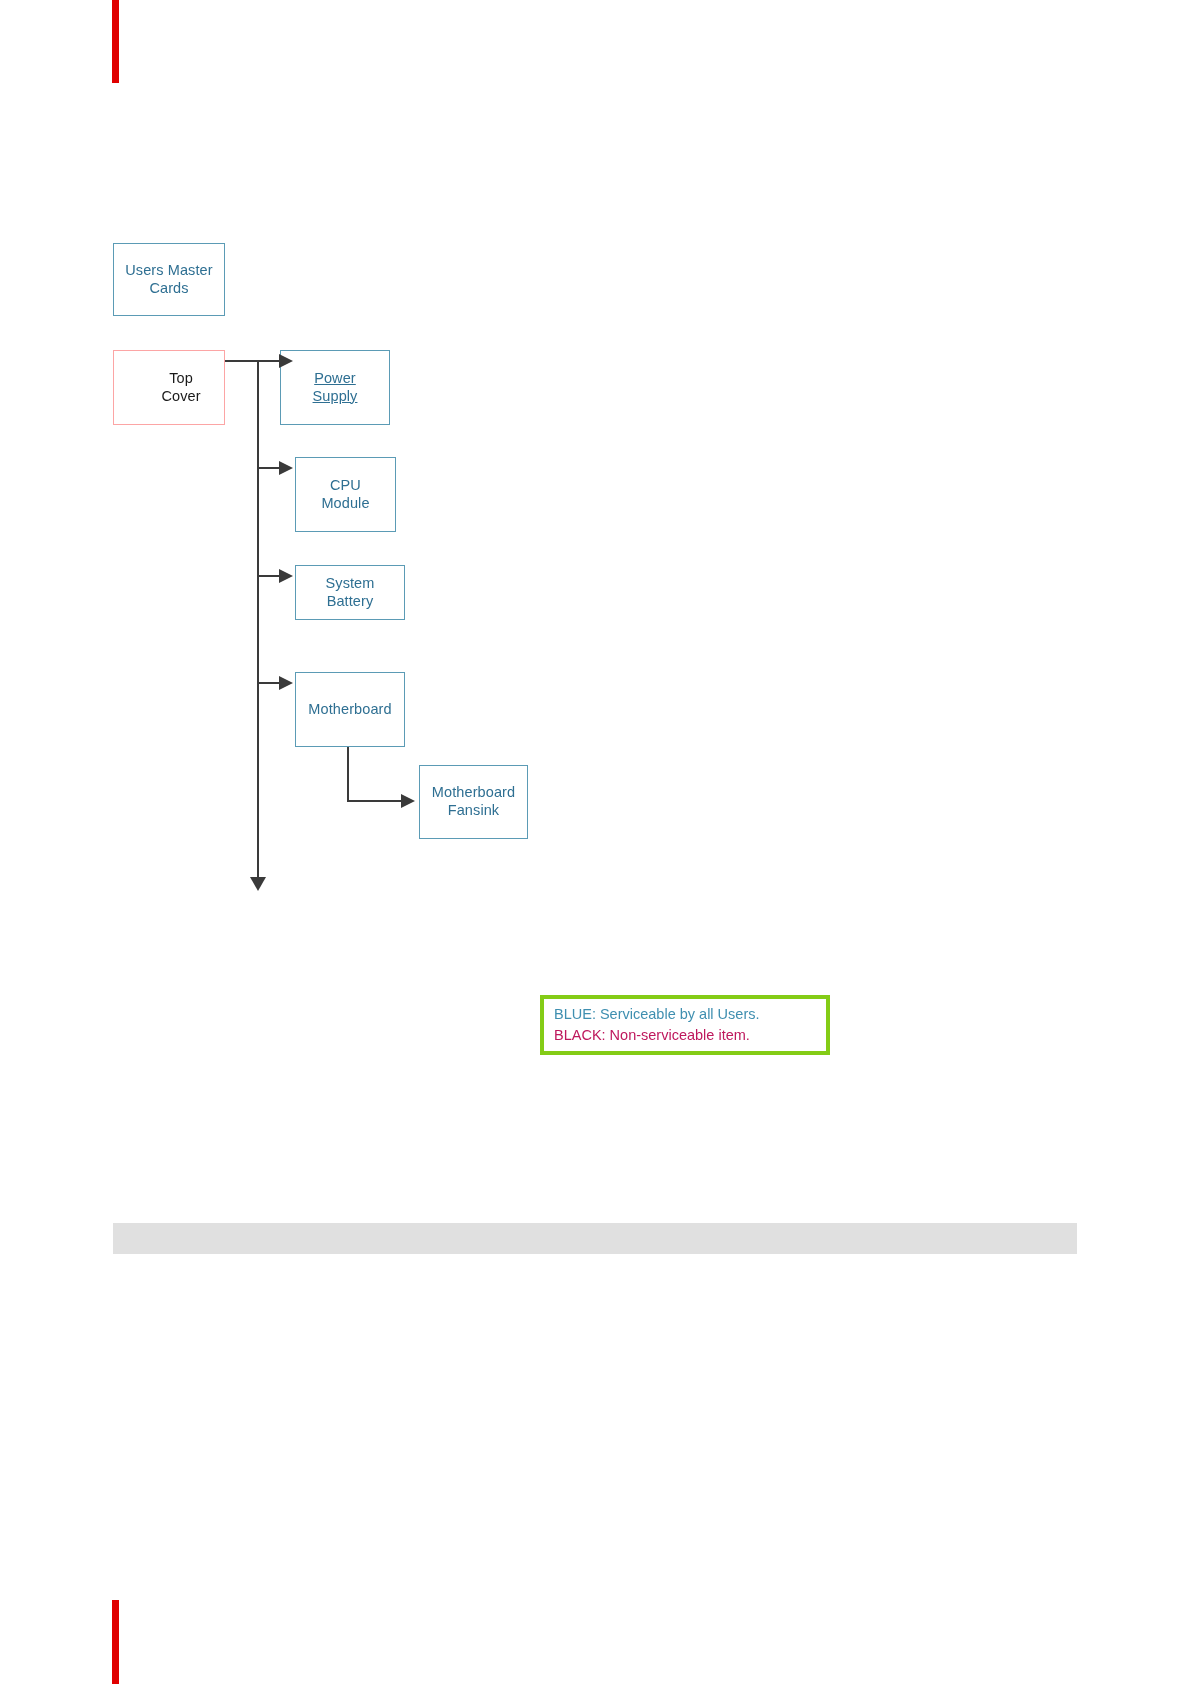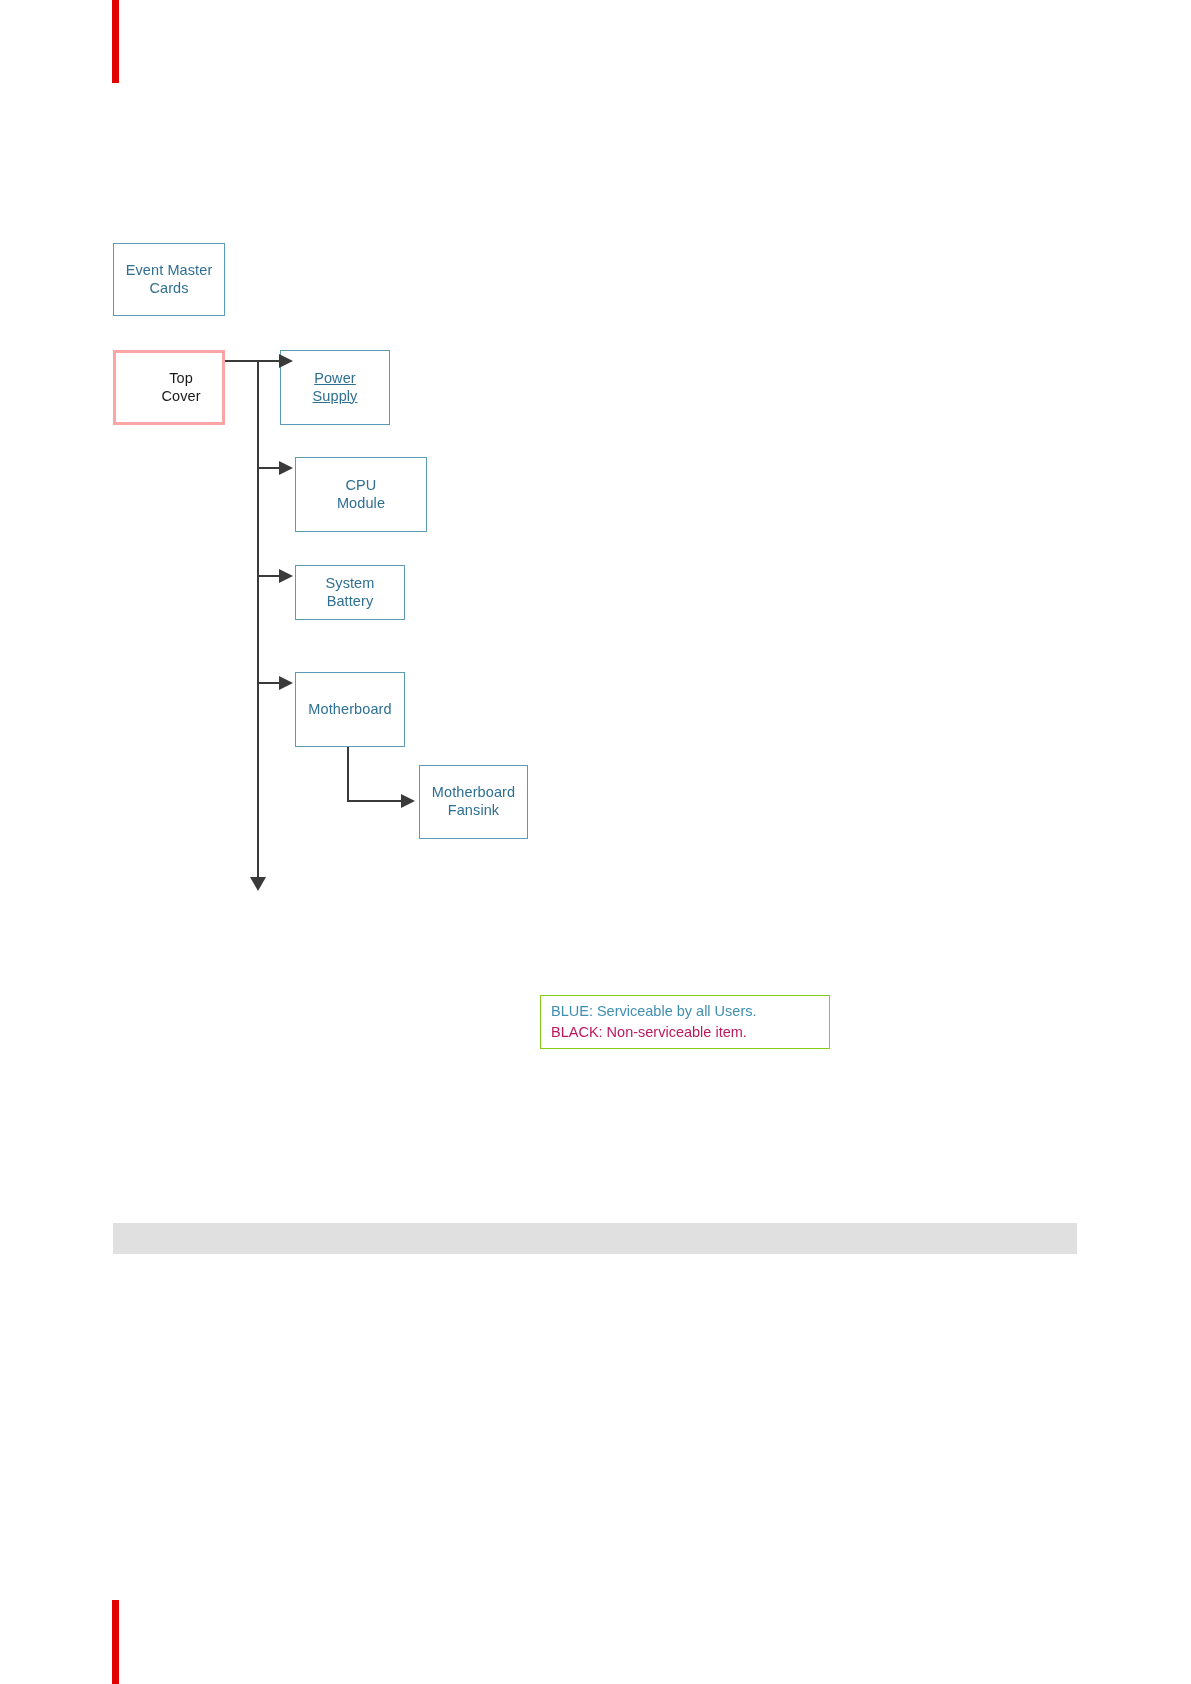--- a/index.html
+++ b/index.html
@@ -51,29 +51,29 @@
     line-height: 1.22;
     font-size: 14.5px;
     letter-spacing: 0.1px;
     white-space: pre-line;
   }
   .node.blue {
     border: 1px solid #5b9bb5;
     color: #2e6f92;
   }
   .node.black {
-    border: 3px solid #fca5a5;
+    border: 1px solid #fca5a5;
     color: #1a1a1a;
     padding-left: 24px;
   }
 
   #node-event-master-cards { left: 113px; top: 243px; width: 112px; height: 73px; }
   #node-top-cover          { left: 113px; top: 350px; width: 112px; height: 75px; }
   #node-power-supply       { left: 280px; top: 350px; width: 110px; height: 75px; text-decoration: underline; }
-  #node-cpu-module         { left: 295px; top: 457px; width: 132px; height: 75px; }
+  #node-cpu-module         { left: 295px; top: 457px; width: 101px; height: 75px; }
   #node-system-battery     { left: 295px; top: 565px; width: 110px; height: 55px; }
   #node-motherboard        { left: 295px; top: 672px; width: 110px; height: 75px; }
   #node-motherboard-fansink{ left: 419px; top: 765px; width: 109px; height: 74px; }
 
   
   .line {
     position: absolute;
     background: #3a3a3a;
   }
   .line.h { height: 2px; }
@@ -116,40 +116,40 @@
   #arrow-fansink         { left: 401px; top: 794px; }
   #arrow-trunk-end       { left: 250px; top: 877px; }
 
   
   #legend {
     position: absolute;
     left: 540px;
     top: 995px;
     width: 290px;
     box-sizing: border-box;
-    border: 1px solid #84cc16;
+    border: 4px solid #84cc16;
     background: #ffffff;
     padding: 5px 19px 6px 10px;
     font-size: 14.5px;
     line-height: 1.42;
   }
   #legend .legend-line-blue  { color: #3f8fb0; }
   #legend .legend-line-black { color: #be185d; }
 </style>
 </head>
 <body>
 
 <div id="page">
 
   <div class="red-bar" id="red-bar-top"></div>
   <div class="red-bar" id="red-bar-bottom"></div>
 
   <div id="flowchart">
 
-    <div class="node blue" id="node-event-master-cards">Event Master
+    <div class="node blue" id="node-event-master-cards">Users Master
 Cards</div>
 
     <div class="node black" id="node-top-cover">Top
 Cover</div>
 
     <div class="node blue" id="node-power-supply">Power
 Supply</div>
 
     <div class="node blue" id="node-cpu-module">CPU
 Module</div>

